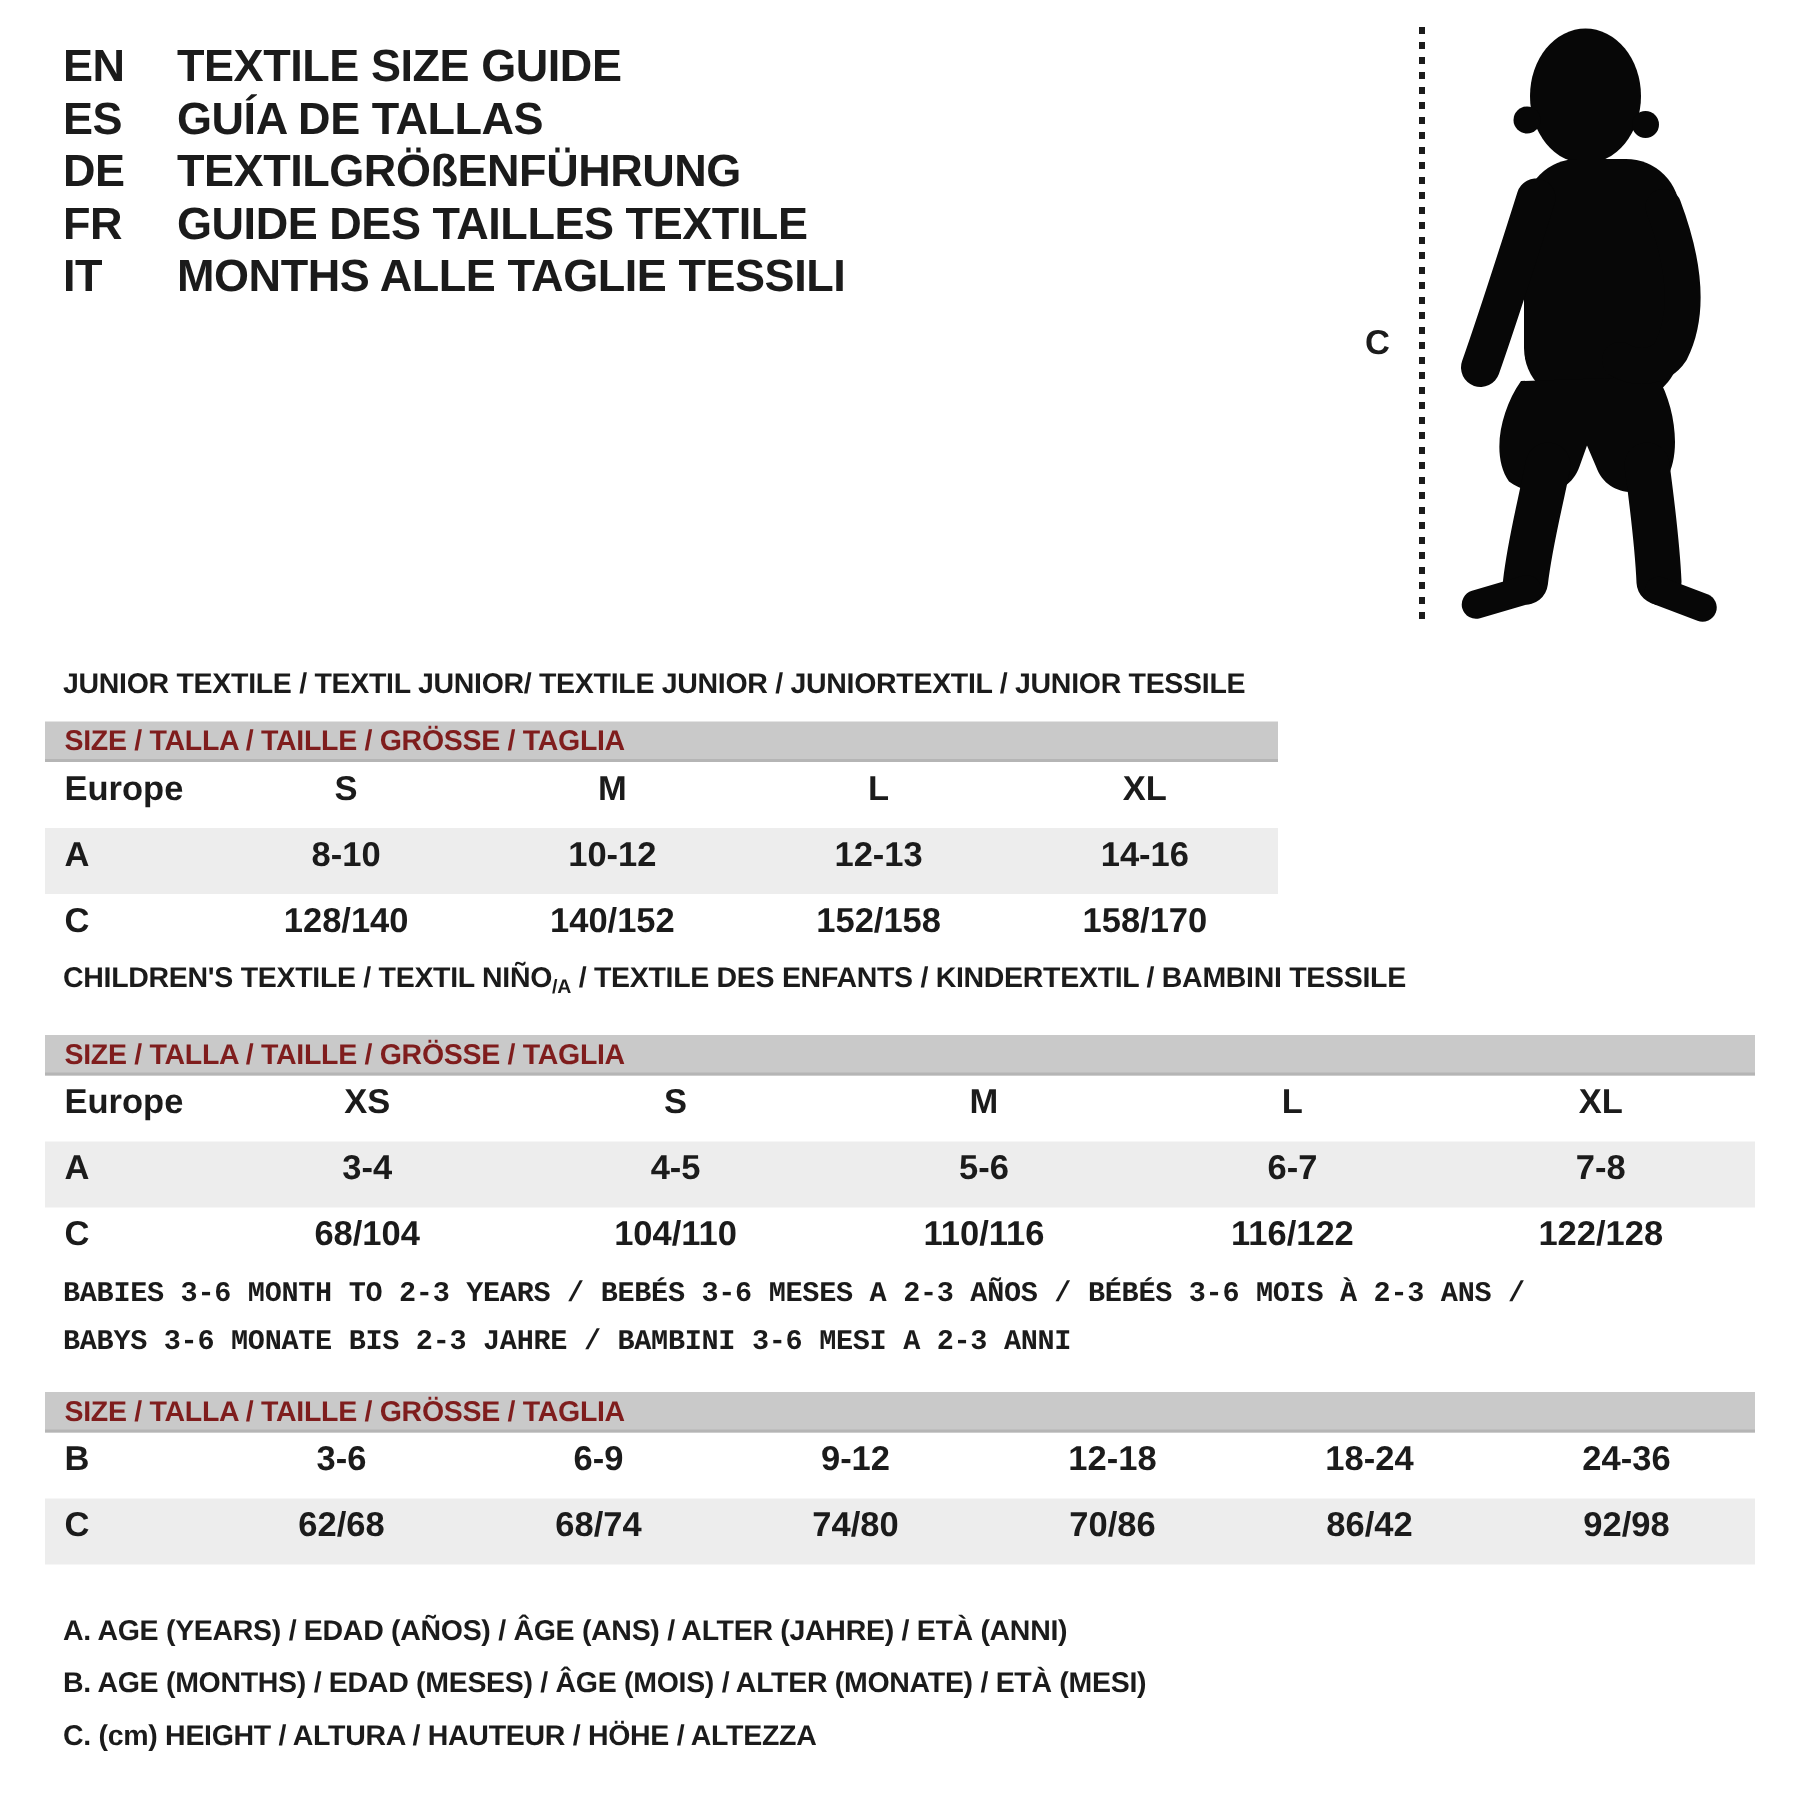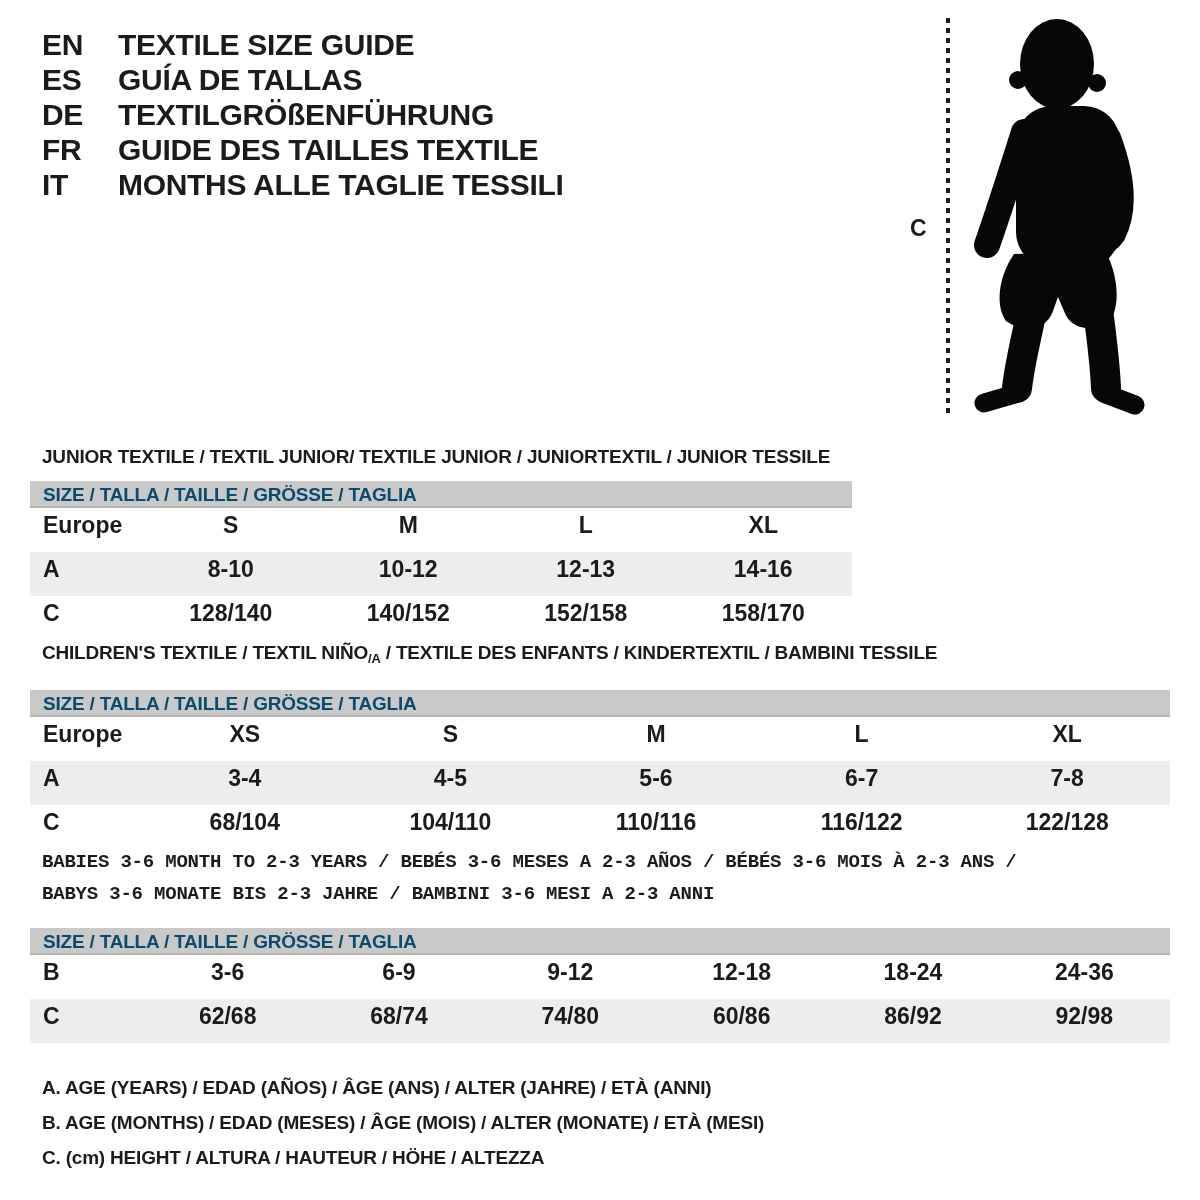--- a/index.html
+++ b/index.html
@@ -43,21 +43,21 @@
   .sec sub{font-size:13px;vertical-align:-4px;}
 
   
   .tbl{position:absolute;left:30px;}
   .tbl-junior{top:481px;width:822px;}
   .tbl-children{top:690px;width:1140px;}
   .tbl-babies{top:928px;width:1140px;}
   .bar{
     height:27px;line-height:27px;background:var(--c-bar);
     border-bottom:2px solid var(--c-bar-edge);
-    padding-left:13px;font-size:19px;letter-spacing:-0.2px;color:#0c4a6e;
+    padding-left:13px;font-size:19px;letter-spacing:-0.2px;color:#7f1d1d;
     white-space:nowrap;overflow:hidden;
   }
   .row{display:grid;height:44px;line-height:34px;font-size:23px;}
   .tbl-junior  .row{grid-template-columns:112px repeat(4,1fr);}
   .tbl-children .row{grid-template-columns:112px repeat(5,1fr);}
   .tbl-babies  .row{grid-template-columns:112px repeat(6,1fr);}
   .r-shade{background:var(--c-shade);}
   .lab{text-align:left;padding-left:13px;}
   .val{text-align:center;}
 
@@ -185,22 +185,22 @@
       <span class="val">9-12</span>
       <span class="val">12-18</span>
       <span class="val">18-24</span>
       <span class="val">24-36</span>
     </div>
     <div class="row r-shade">
       <span class="lab">C</span>
       <span class="val">62/68</span>
       <span class="val">68/74</span>
       <span class="val">74/80</span>
-      <span class="val">60/86</span>
-      <span class="val">86/92</span>
+      <span class="val">70/86</span>
+      <span class="val">86/42</span>
       <span class="val">92/98</span>
     </div>
   </section>
 
   <footer class="notes">
     <div class="note">A. AGE (YEARS) / EDAD (AÑOS) / ÂGE (ANS) / ALTER (JAHRE) / ETÀ (ANNI)</div>
     <div class="note">B. AGE (MONTHS) / EDAD (MESES) / ÂGE (MOIS) / ALTER (MONATE) / ETÀ (MESI)</div>
     <div class="note">C. (cm) HEIGHT / ALTURA / HAUTEUR / HÖHE / ALTEZZA</div>
   </footer>
 

